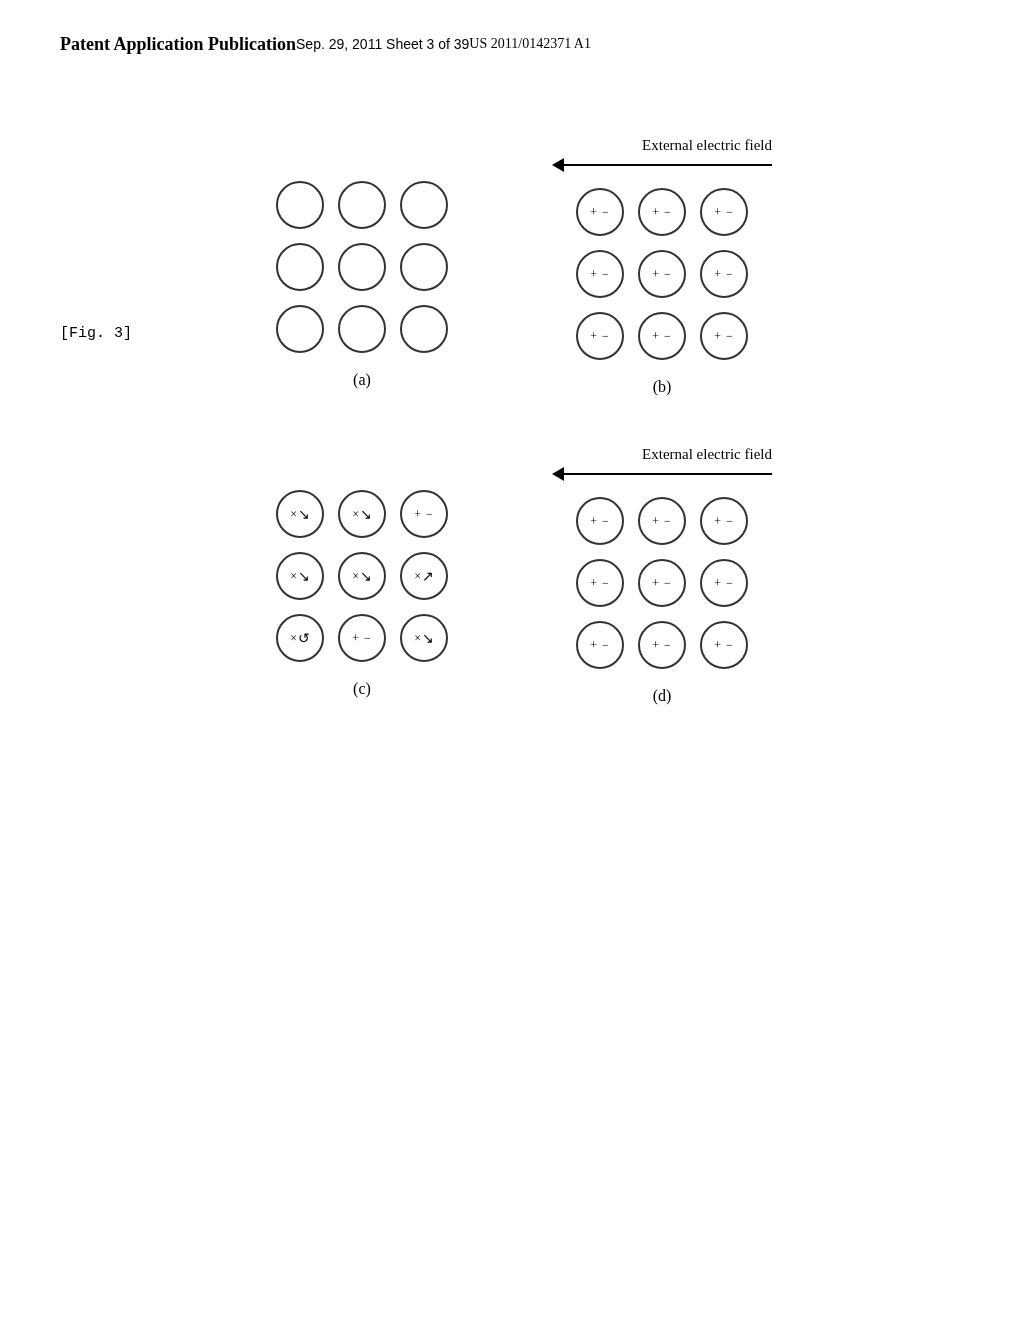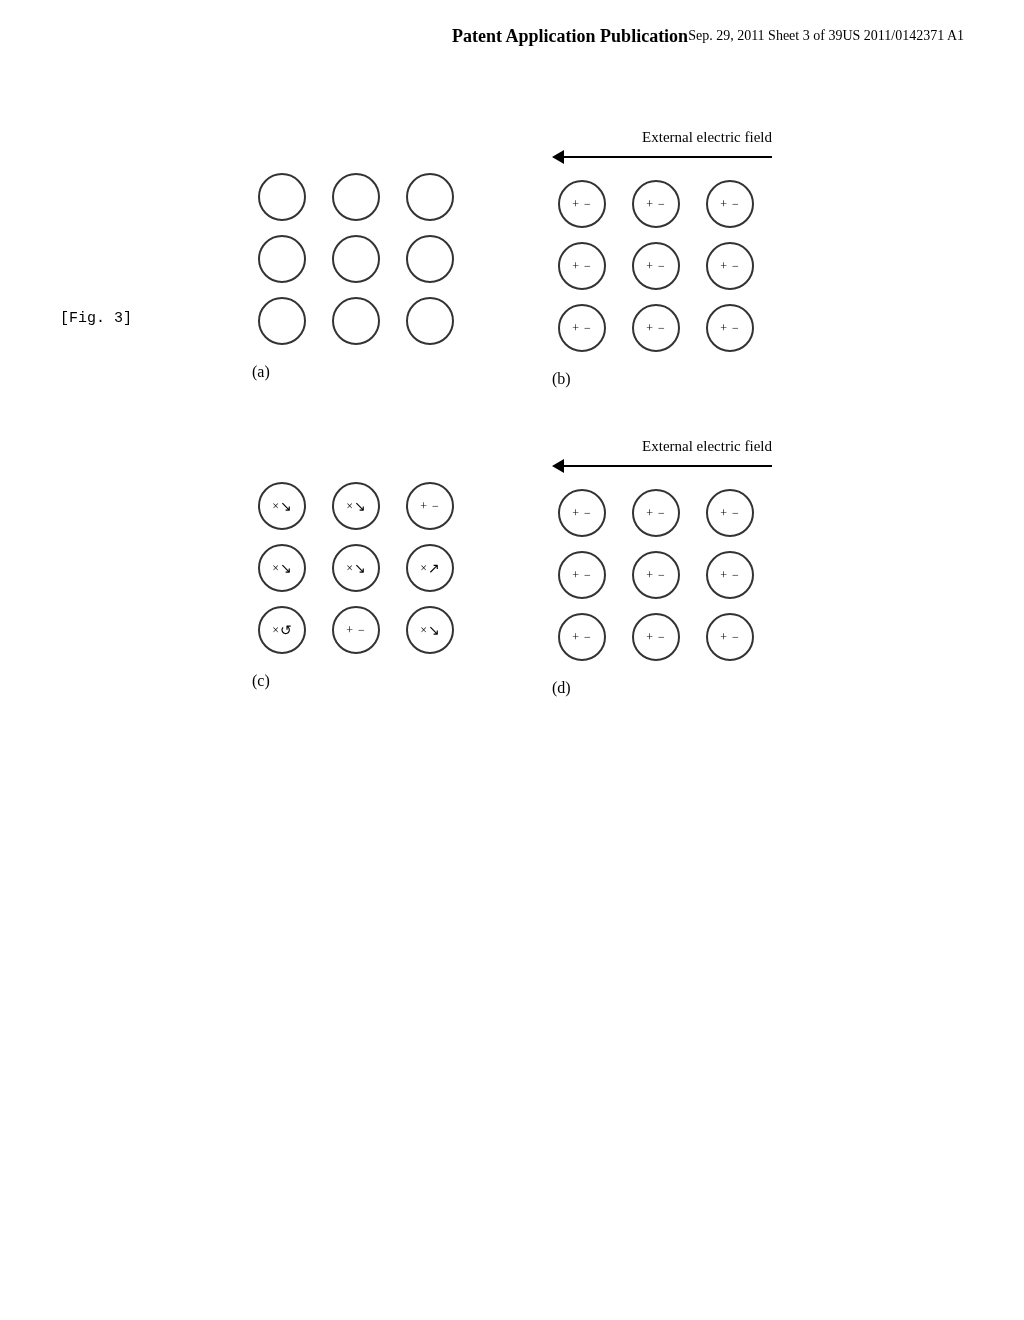--- a/index.html
+++ b/index.html
@@ -7,53 +7,53 @@
       background: #fff;
       font-family: Arial, Helvetica, sans-serif;
       width: 1024px;
       min-height: 1320px;
       position: relative;
       overflow-x: hidden;
     }
 
     .page-header {
       display: flex;
-      justify-content: flex-end;
+      justify-content: flex-start;
       align-items: flex-start;
-      padding: 24px 60px 20px 60px;
+      padding: 32px 60px 20px 60px;
       border-bottom: none;
     }
 
     .header-left {
       font-size: 18px;
       font-weight: bold;
       font-family: 'Times New Roman', Times, serif;
       line-height: 1.4;
     }
 
     .header-center {
       font-size: 14px;
-      font-family: Liberation Serif, serif;
+      font-family: Liberation Sans, sans-serif;
       text-align: center;
       padding-top: 4px;
     }
 
     .header-right {
       font-size: 14px;
       font-family: 'Times New Roman', Times, serif;
       text-align: right;
       padding-top: 4px;
     }
 
     .fig-label {
       font-family: 'Courier New', Courier, monospace;
       font-size: 15px;
       position: absolute;
       left: 60px;
-      top: 310px;
+      top: 325px;
     }
 
     .main-content {
       display: flex;
       flex-direction: column;
       align-items: center;
       padding-top: 30px;
       position: relative;
     }
 
@@ -62,20 +62,21 @@
       display: flex;
       justify-content: center;
       gap: 80px;
       margin-top: 30px;
       width: 100%;
     }
 
     .diagram-block {
       display: flex;
       flex-direction: column;
+      align-items: center;
     }
 
     .diagram-label {
       font-family: 'Times New Roman', Times, serif;
       font-size: 16px;
       margin-top: 12px;
     }
 
     
     .ef-header {

